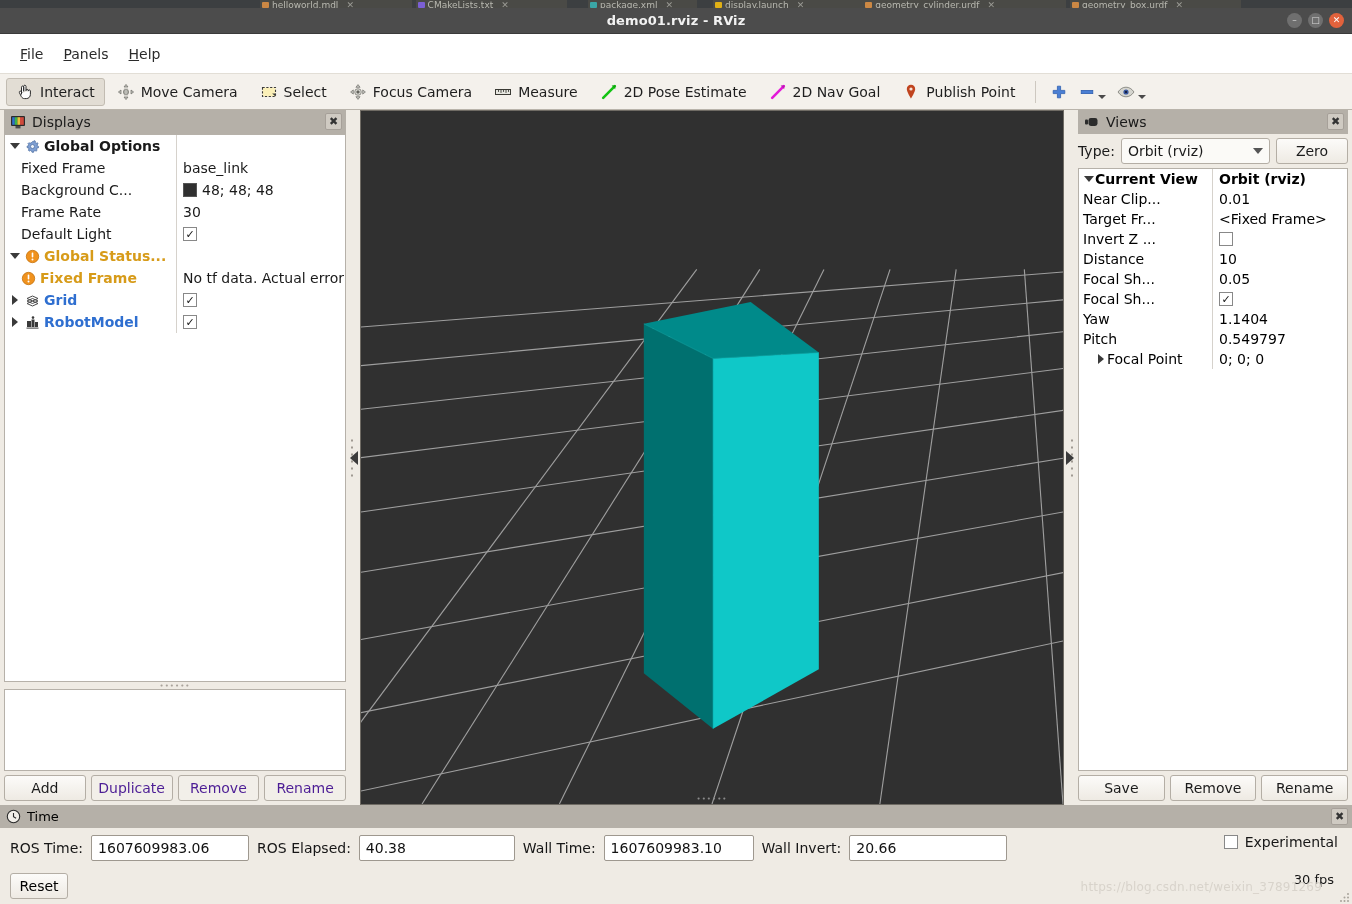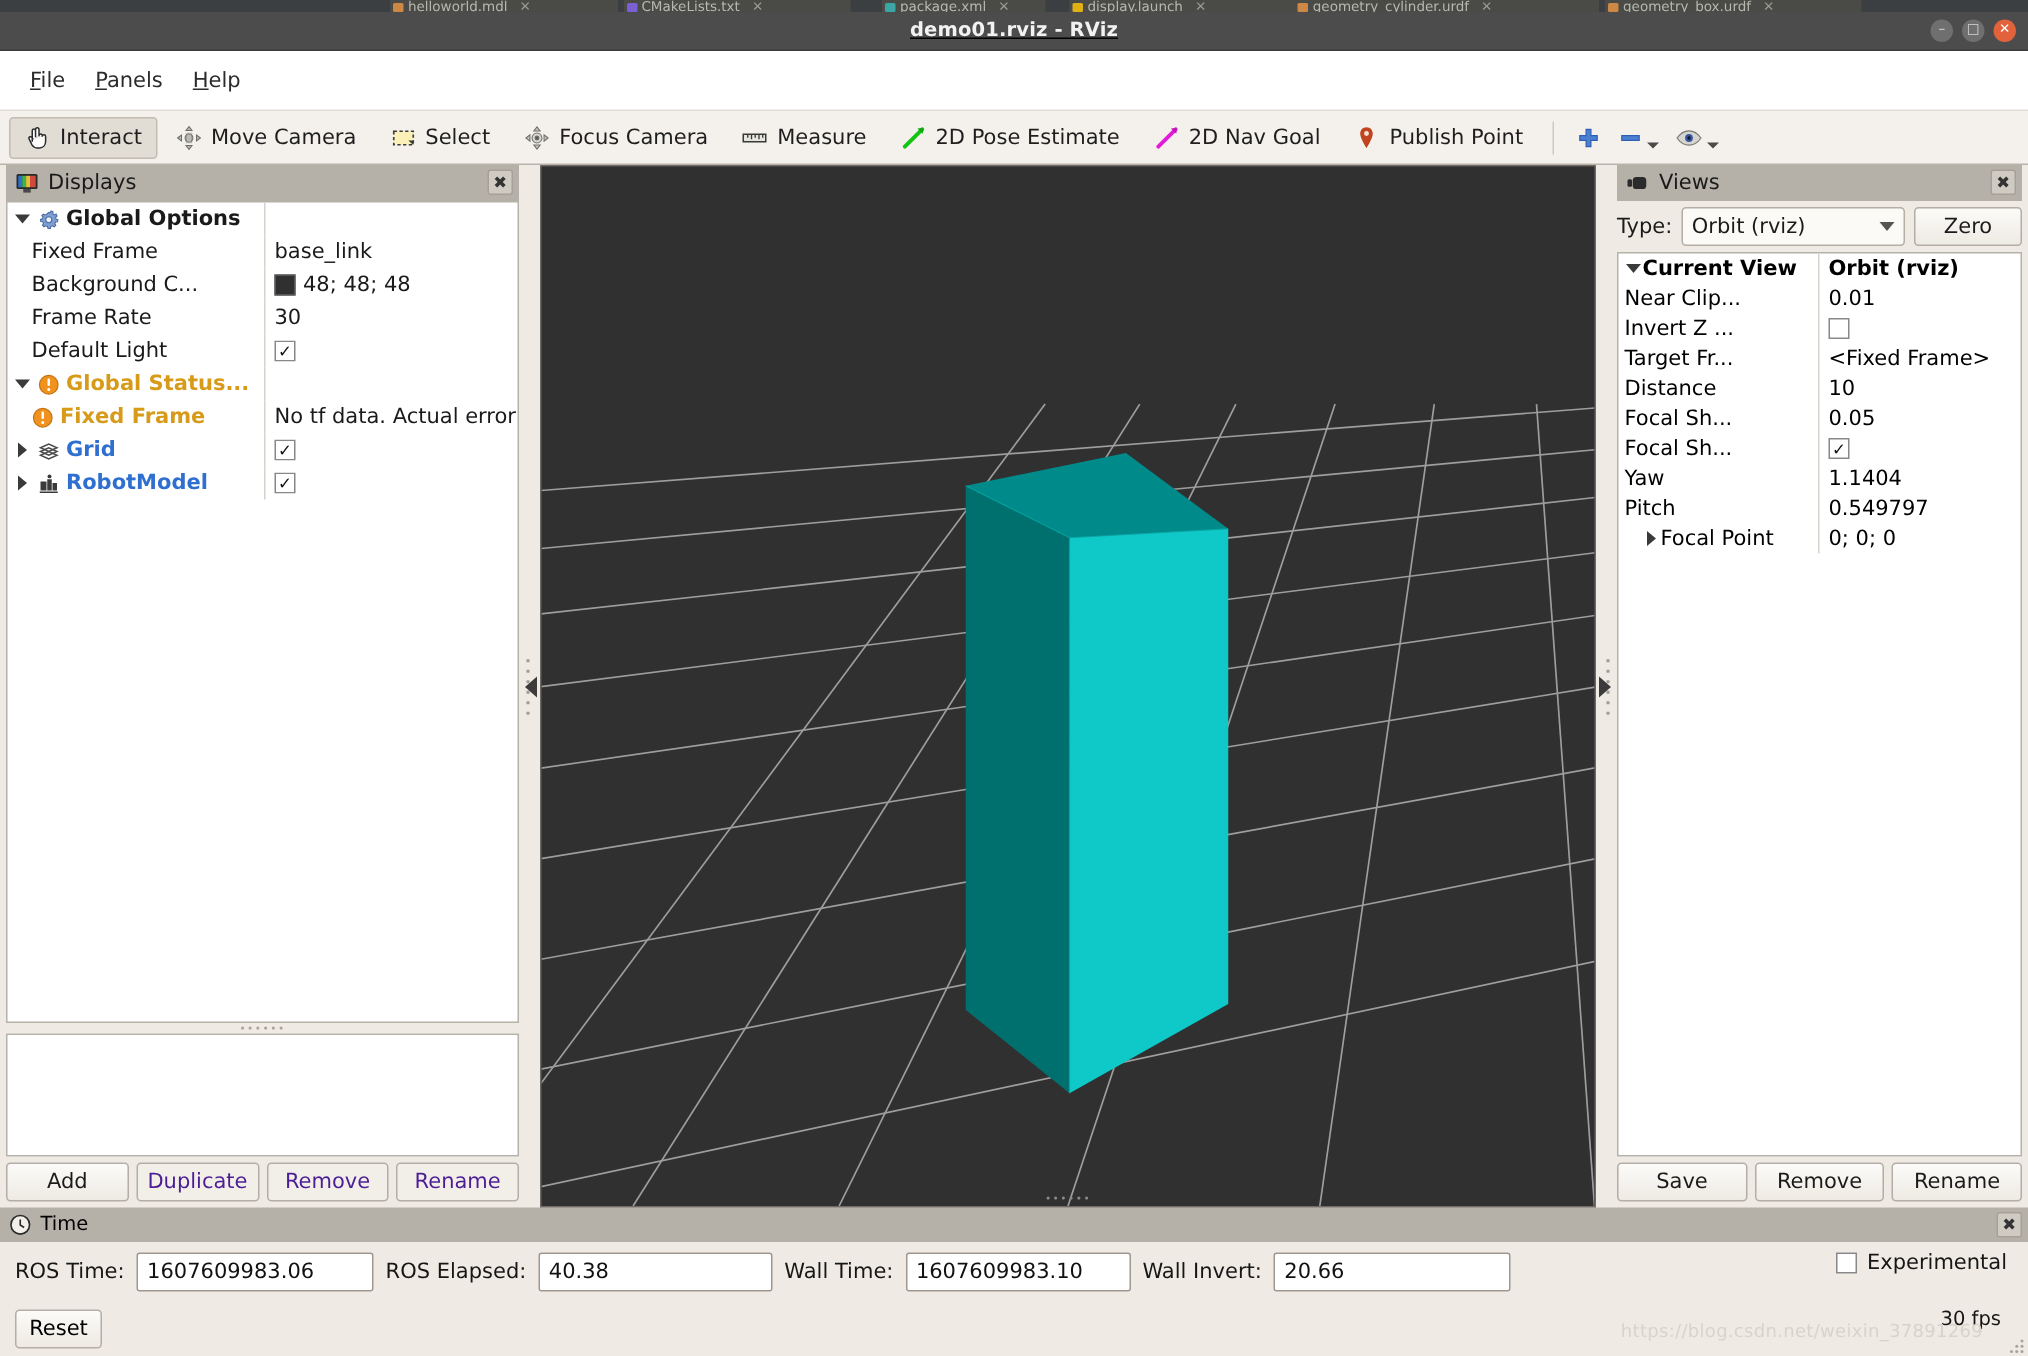--- a/index.html
+++ b/index.html
@@ -36,21 +36,20 @@
     background: #efebe4;
     display: flex; flex-direction: column;
   }
 
   
   #titlebar {
     height: 26px; background: #4c4c4c;
     display: flex; align-items: center; justify-content: center;
     position: relative; flex: none;
     border-bottom: 1px solid #3a3a3a;
-    text-decoration: underline;
   }
   #titlebar .title {
     color: #f2f2f2; font-size: 13px; font-weight: bold;
     letter-spacing: .1px;
   }
   #window-controls {
     position: absolute; right: 8px; top: 5px;
     display: flex; gap: 6px; align-items: center;
   }
   .wbtn {
@@ -704,33 +703,33 @@
           <div class="vname indent-2">
               <span>Near Clip...</span>
             </div>
           <div class="vval">
               <span>0.01</span>
             </div>
         </div>
 
         <div class="vrow">
           <div class="vname indent-2">
+              <span>Target Fr...</span>
+            </div>
+          <div class="vval">
+              <span>&lt;Fixed Frame&gt;</span>
+            </div>
+        </div>
+
+        <div class="vrow">
+          <div class="vname indent-2">
               <span>Invert Z ...</span>
             </div>
           <div class="vval">
               <span class="chk"></span>
-            </div>
-        </div>
-
-        <div class="vrow">
-          <div class="vname indent-2">
-              <span>Target Fr...</span>
-            </div>
-          <div class="vval">
-              <span>&lt;Fixed Frame&gt;</span>
             </div>
         </div>
 
         <div class="vrow">
           <div class="vname indent-2">
               <span>Distance</span>
             </div>
           <div class="vval">
               <span>10</span>
             </div>

